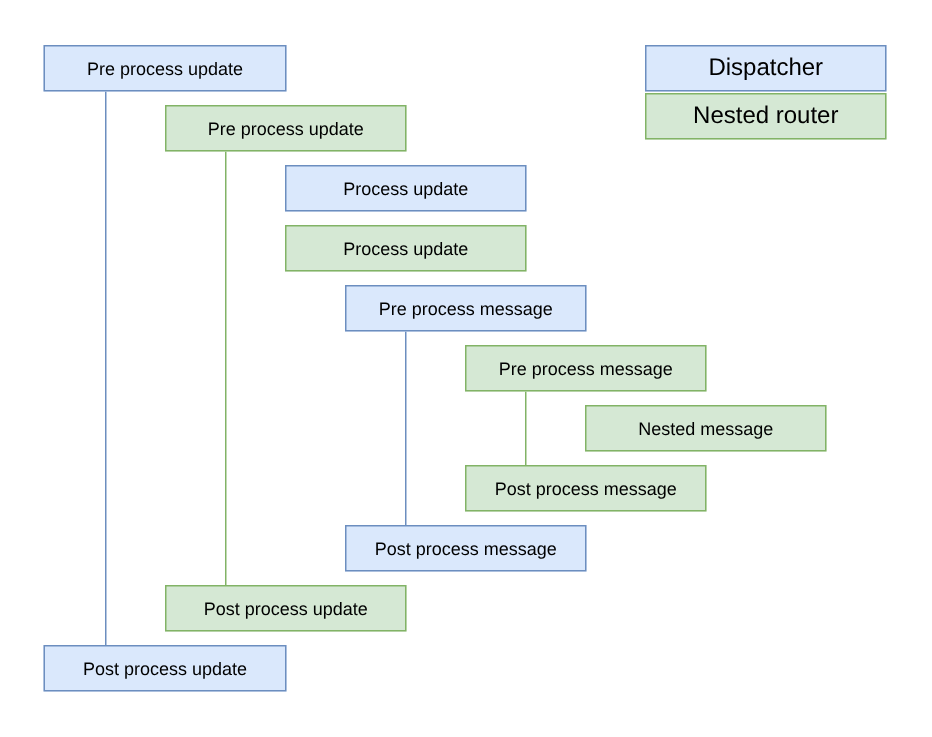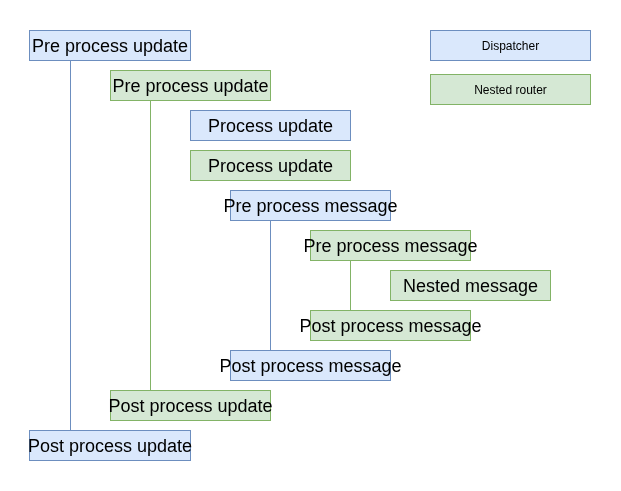--- a/index.html
+++ b/index.html
@@ -18,21 +18,21 @@
     width: 621px;
     height: 491px;
     background: #ffffff;
   }
   .node {
     position: absolute;
     box-sizing: border-box;
     display: flex;
     align-items: center;
     justify-content: center;
-    font-size: 18px;
+    font-size: 12px;
     line-height: 1;
     color: #000000;
     white-space: nowrap;
     border-style: solid;
     border-width: 1px;
     z-index: 2;
   }
   .node.blue {
     background: #dae8fc;
     border-color: #6c8ebf;
@@ -50,21 +50,21 @@
   }
   .edge.green {
     background: #82b366;
   }
   .legend-node {
     position: absolute;
     box-sizing: border-box;
     display: flex;
     align-items: center;
     justify-content: center;
-    font-size: 12px;
+    font-size: 16px;
     line-height: 1;
     color: #000000;
     white-space: nowrap;
     border-style: solid;
     border-width: 1px;
     z-index: 2;
   }
   .legend-node.blue {
     background: #dae8fc;
     border-color: #6c8ebf;
@@ -90,15 +90,15 @@
   <div class="node green" style="left:190px; top:150px; width:161px; height:31px;">Process update</div>
   <div class="node blue" style="left:230px; top:190px; width:161px; height:31px;">Pre process message</div>
   <div class="node green" style="left:310px; top:230px; width:161px; height:31px;">Pre process message</div>
   <div class="node green" style="left:390px; top:270px; width:161px; height:31px;">Nested message</div>
   <div class="node green" style="left:310px; top:310px; width:161px; height:31px;">Post process message</div>
   <div class="node blue" style="left:230px; top:350px; width:161px; height:31px;">Post process message</div>
   <div class="node green" style="left:110px; top:390px; width:161px; height:31px;">Post process update</div>
   <div class="node blue" style="left:29px;  top:430px; width:162px; height:31px;">Post process update</div>
 
   <div class="legend-node blue" style="left:430px; top:30px; width:161px; height:31px;">Dispatcher</div>
-  <div class="legend-node green" style="left:430px; top:74px; width:161px; height:31px;">Nested router</div>
+  <div class="legend-node green" style="left:430px; top:62px; width:161px; height:31px;">Nested router</div>
 
 </div>
 
 </body></html>

